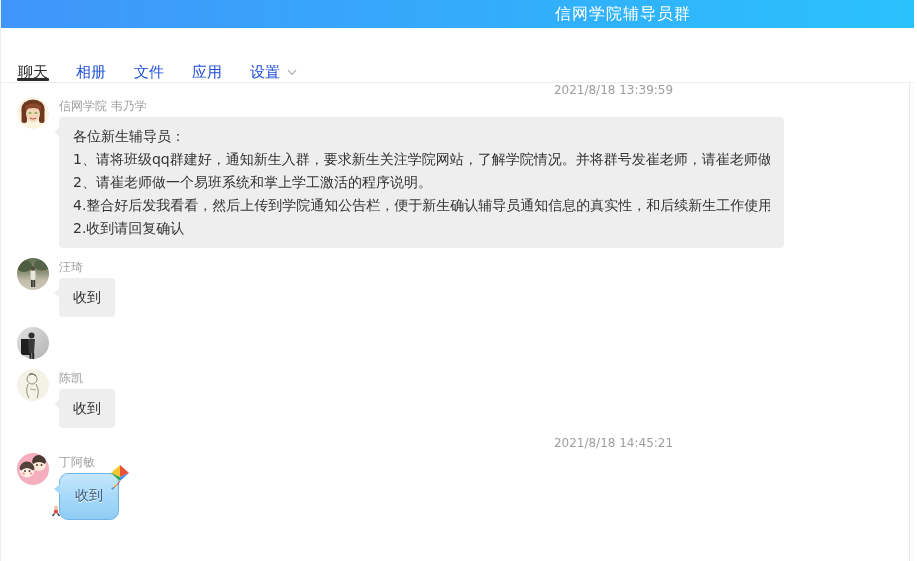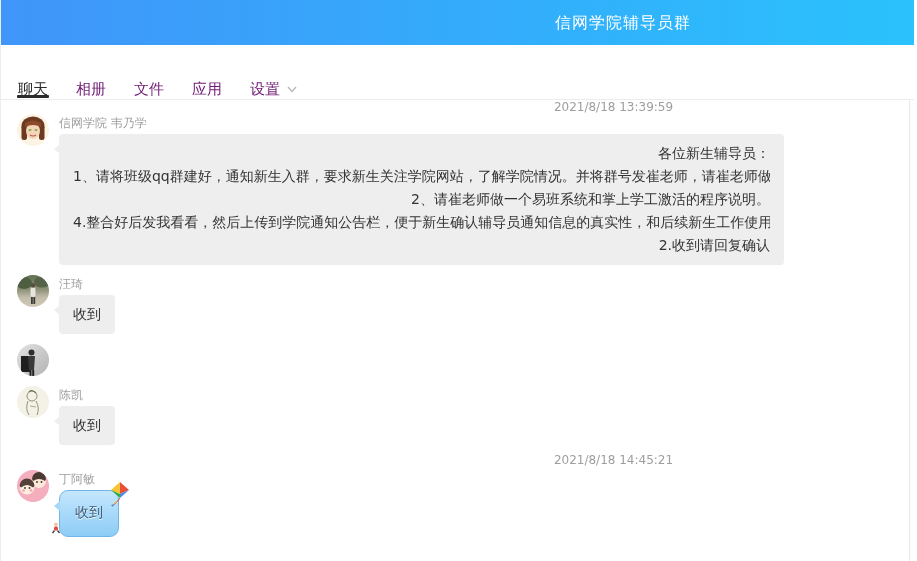--- a/index.html
+++ b/index.html
@@ -5,35 +5,35 @@
   * { margin:0; padding:0; box-sizing:border-box; }
   html,body { background:#fff; }
   body { font-family:"DejaVu Sans","Liberation Sans",sans-serif; }
   .app {
     position:relative; width:917px; height:561px; overflow:hidden;
     background:#fff; border-left:1px solid #ededed; border-right:3px solid #fff;
     box-shadow: inset -4px 0 0 #fdfdfd, inset -5px 0 0 #e9e9e9;
   }
   
   .titlebar {
-    position:relative; height:45px;
+    position:relative; height:28px;
     background:linear-gradient(90deg,#4095f9 0%,#33adfb 55%,#2ac2fc 100%);
   }
   .titlebar .title {
     position:absolute; left:622px; top:50%; transform:translate(-50%,-50%);
     color:#fff; font-size:16px; letter-spacing:1px; white-space:nowrap;
   }
   
   .tabbar {
     height:55px; background:#fff; border-bottom:1px solid #ececec;
     display:flex; align-items:flex-end; padding-left:17px;
   }
   .tab {
     position:relative; display:flex; align-items:center; margin-right:28px;
-    font-size:15px; color:#701a75; cursor:pointer; white-space:nowrap;
+    font-size:15px; color:#1d4ed8; cursor:pointer; white-space:nowrap;
   }
   .tab.active { color:#2b2b2b; }
   .tab.active::after {
     content:""; position:absolute; left:-1px; right:-1px; bottom:1px;
     height:3px; background:#2b2b2b; border-radius:1px;
   }
   .tab .chev { margin-left:7px; display:inline-flex; }
   
   .chat { padding-left:16px; }
   .timestamp {
@@ -56,21 +56,21 @@
     position:relative; display:inline-block; margin-top:4px;
     background:#eeeeee; border-radius:4px; padding:8px 14px;
     font-size:14px; line-height:23px; color:#333; white-space:nowrap;
   }
   .bubble::before {
     content:""; position:absolute; left:-5px; top:10px;
     border-top:5px solid transparent; border-bottom:5px solid transparent;
     border-right:6px solid #eeeeee;
   }
   .bubble.big { width:725px; white-space:normal; padding:8px 14px; }
-  .bubble.big .line { white-space:nowrap; overflow:hidden;text-align:right; }
+  .bubble.big .line { white-space:nowrap; overflow:hidden; }
   
   .bubble.special {
     background:linear-gradient(180deg,#c5e7fd 0%,#a5d8f9 55%,#8fccf5 100%);
     border:1px solid #6fb5ea; border-radius:9px; padding:10px 15px 12px;
     color:#3e5a76; text-shadow:0 1px 0 rgba(255,255,255,.85);
   }
   .bubble.special::before {
     left:-6px; border-right-color:#a5d8f9;
   }
   .kite { position:absolute; top:-10px; right:-14px; }

